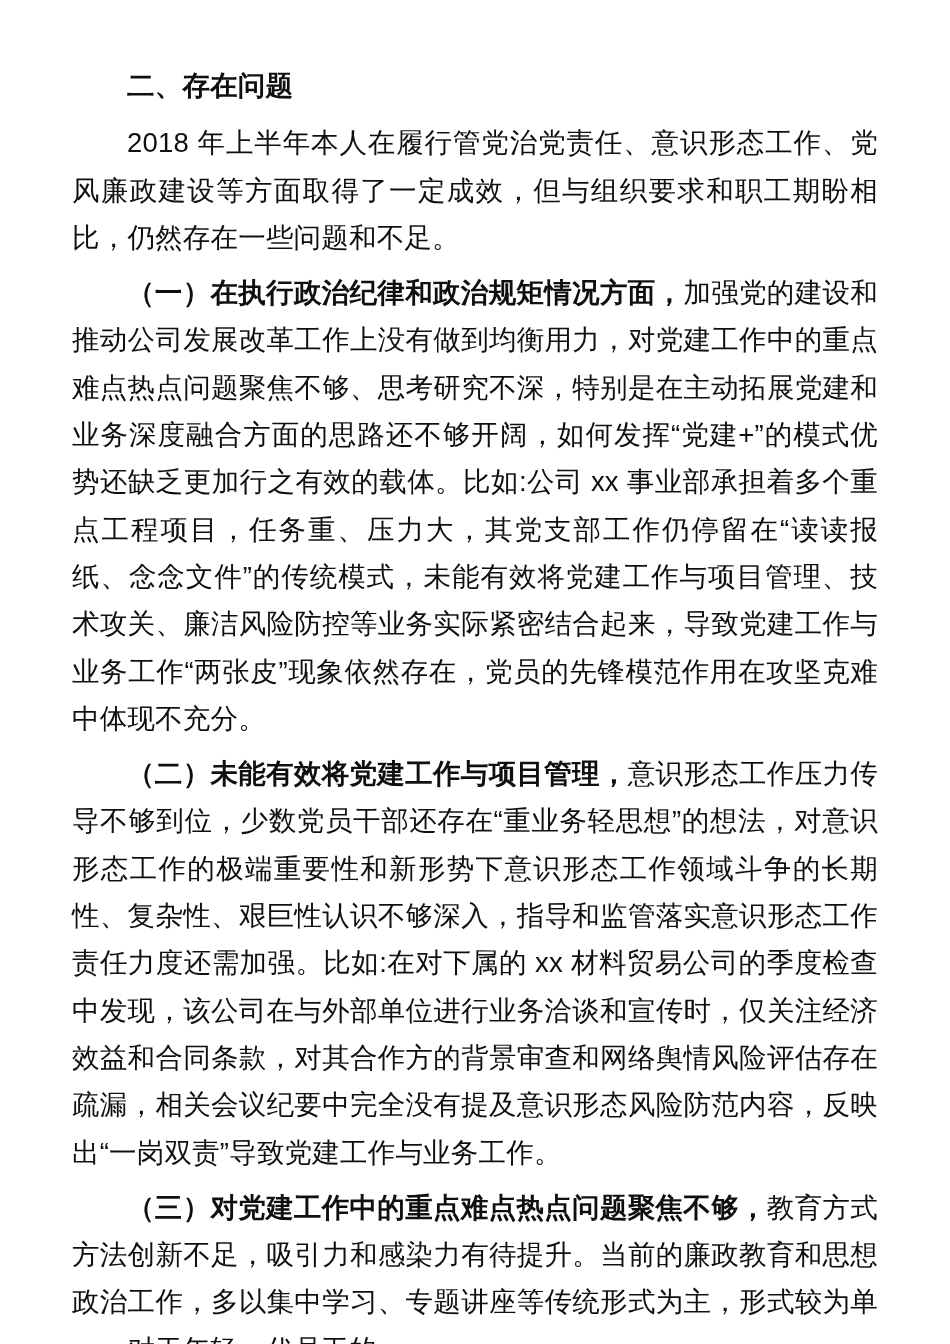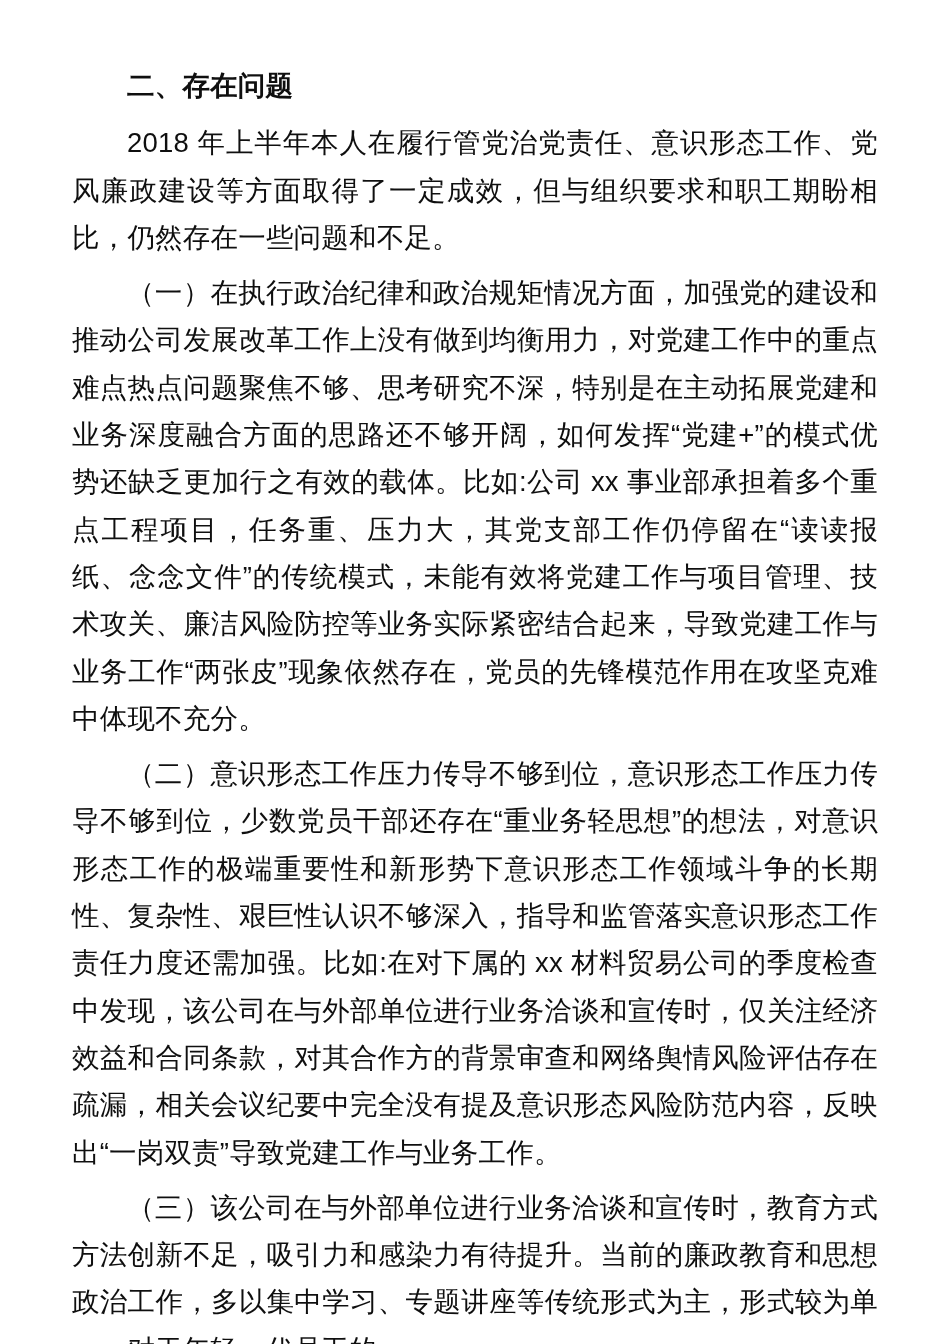--- a/index.html
+++ b/index.html
@@ -33,33 +33,33 @@
     text-indent: 2em;
   }
   p.heading {
     font-weight: bold;
     margin-bottom: 10px;
   }
   p.para {
     margin-bottom: 8px;
   }
   .lead {
-    font-weight: normal;
+    font-weight: bold;
   }
 </style>
 </head>
 <body>
 
 <div class="page">
   <div class="doc-body">
 
     <p class="heading">二、存在问题</p>
 
     <p class="para">2018 年上半年本人在履行管党治党责任、意识形态工作、党风廉政建设等方面取得了一定成效，但与组织要求和职工期盼相比，仍然存在一些问题和不足。</p>
 
     <p class="para"><span class="lead">（一）在执行政治纪律和政治规矩情况方面，</span><span>加强党的建设和推动公司发展改革工作上没有做到均衡用力，对党建工作中的重点难点热点问题聚焦不够、思考研究不深，特别是在主动拓展党建和业务深度融合方面的思路还不够开阔，如何发挥“党建+”的模式优势还缺乏更加行之有效的载体。比如:公司 xx 事业部承担着多个重点工程项目，任务重、压力大，其党支部工作仍停留在“读读报纸、念念文件”的传统模式，未能有效将党建工作与项目管理、技术攻关、廉洁风险防控等业务实际紧密结合起来，导致党建工作与业务工作“两张皮”现象依然存在，党员的先锋模范作用在攻坚克难中体现不充分。</span></p>
 
-    <p class="para"><span class="lead">（二）意识形态工作压力传导不够到位，</span><span>意识形态工作压力传导不够到位，少数党员干部还存在“重业务轻思想”的想法，对意识形态工作的极端重要性和新形势下意识形态工作领域斗争的长期性、复杂性、艰巨性认识不够深入，指导和监管落实意识形态工作责任力度还需加强。比如:在对下属的 xx 材料贸易公司的季度检查中发现，该公司在与外部单位进行业务洽谈和宣传时，仅关注经济效益和合同条款，对其合作方的背景审查和网络舆情风险评估存在疏漏，相关会议纪要中完全没有提及意识形态风险防范内容，反映出“一岗双责”导致党建工作与业务工作。</span></p>
+    <p class="para"><span class="lead">（二）未能有效将党建工作与项目管理，</span><span>意识形态工作压力传导不够到位，少数党员干部还存在“重业务轻思想”的想法，对意识形态工作的极端重要性和新形势下意识形态工作领域斗争的长期性、复杂性、艰巨性认识不够深入，指导和监管落实意识形态工作责任力度还需加强。比如:在对下属的 xx 材料贸易公司的季度检查中发现，该公司在与外部单位进行业务洽谈和宣传时，仅关注经济效益和合同条款，对其合作方的背景审查和网络舆情风险评估存在疏漏，相关会议纪要中完全没有提及意识形态风险防范内容，反映出“一岗双责”导致党建工作与业务工作。</span></p>
 
-    <p class="para"><span class="lead">（三）该公司在与外部单位进行业务洽谈和宣传时，</span><span>教育方式方法创新不足，吸引力和感染力有待提升。当前的廉政教育和思想政治工作，多以集中学习、专题讲座等传统形式为主，形式较为单一，对于年轻一代员工的</span></p>
+    <p class="para"><span class="lead">（三）对党建工作中的重点难点热点问题聚焦不够，</span><span>教育方式方法创新不足，吸引力和感染力有待提升。当前的廉政教育和思想政治工作，多以集中学习、专题讲座等传统形式为主，形式较为单一，对于年轻一代员工的</span></p>
 
   </div>
 </div>
 
 </body></html>

